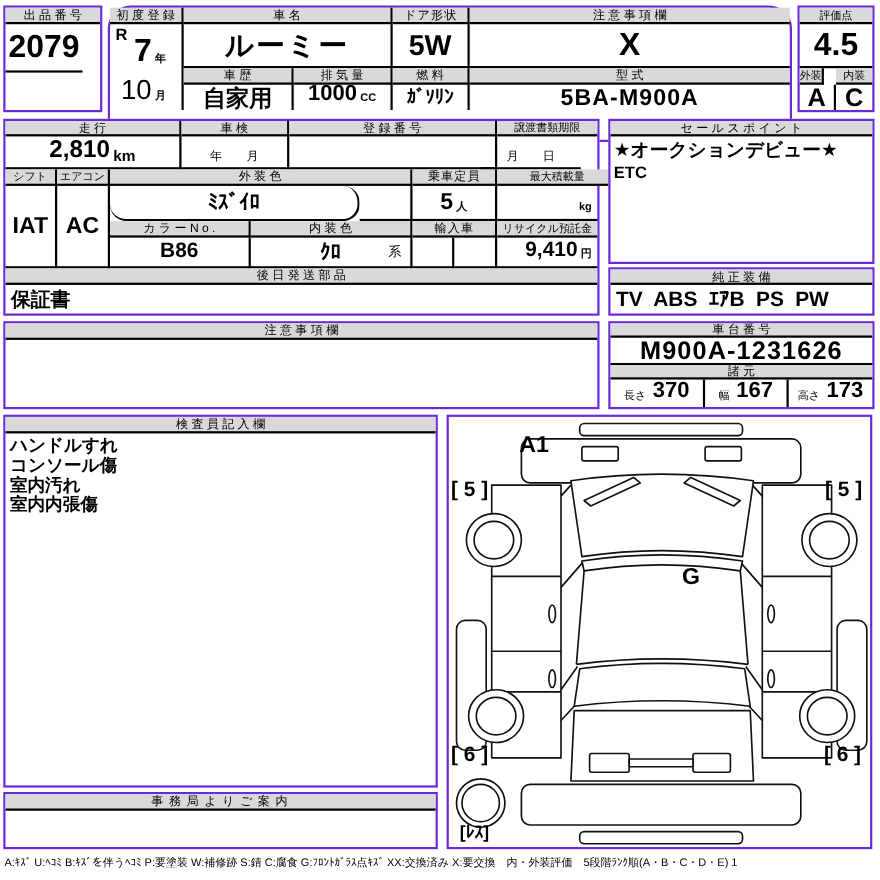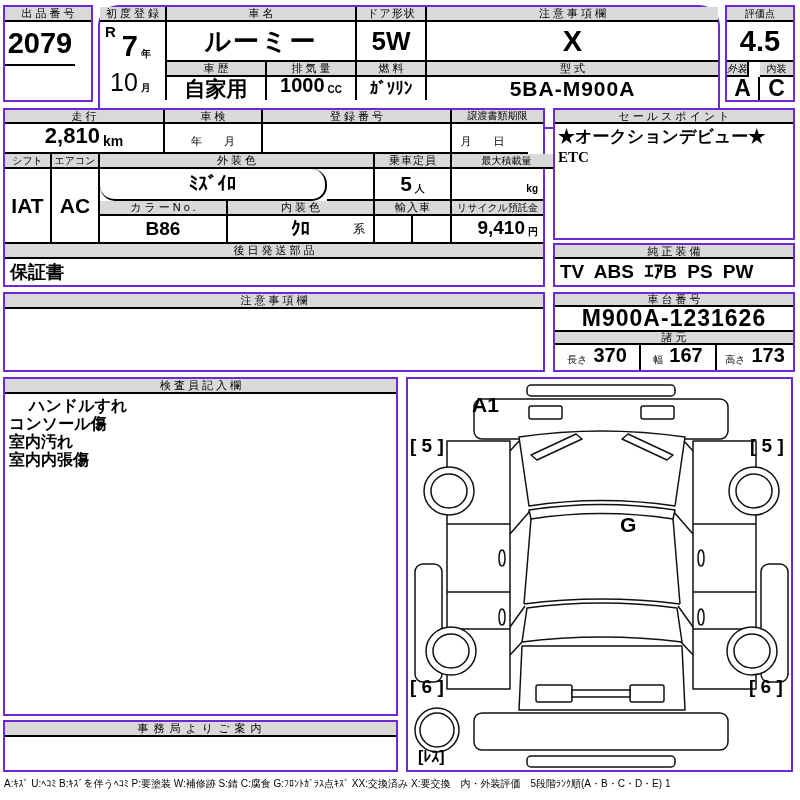--- a/index.html
+++ b/index.html
@@ -58,21 +58,21 @@
     <div class="cell val br" style="left:257px;top:70px;width:70px;height:23px;font-size:17px;">ｶﾞｿﾘﾝ</div>
     <div class="cell hdr bb" style="left:327px;top:0;width:291px;height:15px;">注意事項欄</div>
     <div class="cell val bb" style="left:327px;top:15px;width:291px;height:40px;font-size:29px;">X</div>
     <div class="cell hdr bb" style="left:327px;top:55px;width:291px;height:15px;">型式</div>
     <div class="cell val" style="left:327px;top:70px;width:291px;height:23px;font-size:21px;letter-spacing:1px;">5BA-M900A</div>
   </div>
 
   <div class="box" style="left:725px;top:5px;width:70px;height:97px;">
     <div class="cell hdr bb ls0" style="left:0;top:0;width:66px;height:15px;">評価点</div>
     <div class="cell val bb" style="left:0;top:15px;width:66px;height:40px;font-size:29px;">4.5</div>
-    <div class="cell hdr bb br ls0" style="left:0;top:55px;width:22px;height:15px;font-style:italic;">外装</div>
+    <div class="cell hdr bb br ls0" style="left:0;top:55px;width:22px;height:15px;">外装</div>
     <div class="cell hdr bb ls0" style="left:33px;top:55px;width:33px;height:15px;">内装</div>
     <div class="cell val br" style="left:0;top:70px;width:33px;height:23px;font-size:23px;">A</div>
     <div class="cell val" style="left:33px;top:70px;width:33px;height:23px;font-size:23px;">C</div>
   </div>
 
   <div class="box" style="left:3px;top:108px;width:542px;height:179px;">
     <div class="cell hdr bb br" style="left:0;top:0;width:160px;height:14px;">走行</div>
     <div class="cell valb bb br" style="left:0;top:14px;width:160px;height:30px;font-size:22px;">
       <span>2,810</span>
         <span style="font-size:14px;font-weight:bold;margin-left:3px;">km</span>
@@ -119,21 +119,21 @@
       <span>9,410</span>
         <span class="u">円</span>
     </div>
 
     <div class="cell hdr bb" style="left:0;top:134px;width:538px;height:15px;">後日発送部品</div>
     <div class="cell val left" style="left:0;top:149px;width:538px;height:26px;font-size:18px;">保証書</div>
   </div>
 
   <div class="box" style="left:553px;top:108px;width:242px;height:132px;">
     <div class="cell hdr bb" style="left:0;top:0;width:238px;height:14px;">セールスポイント</div>
-    <div class="cell" style="left:0;top:14px;width:238px;height:114px;padding:2px 3px;font-family:Liberation Serif, serif;">
+    <div class="cell" style="left:0;top:14px;width:238px;height:114px;padding:2px 3px;">
       <div style="font-size:17px;font-weight:bold;line-height:22px;">★オークションデビュー★</div>
       <div style="font-size:15px;font-weight:bold;line-height:19px;">ETC</div>
     </div>
   </div>
 
   <div class="box" style="left:553px;top:243px;width:242px;height:44px;">
     <div class="cell hdr bb" style="left:0;top:0;width:238px;height:14px;">純正装備</div>
     <div class="cell val left" style="left:0;top:14px;width:238px;height:26px;font-size:19px;word-spacing:5px;">TV ABS ｴｱB PS PW</div>
   </div>
 
@@ -156,21 +156,21 @@
     </div>
     <div class="cell valb" style="left:162px;top:51px;width:76px;height:25px;">
       <span style="font-size:10px;font-weight:normal;margin-right:6px;">高さ</span>
       <span style="font-size:20px;">173</span>
     </div>
   </div>
 
   <div class="box" style="left:3px;top:377px;width:395px;height:339px;">
     <div class="cell hdr bb" style="left:0;top:0;width:391px;height:15px;">検査員記入欄</div>
     <div class="cell" style="left:0;top:15px;width:391px;height:320px;padding:3px 4px;">
-      <div style="font-size:16px;font-weight:bold;line-height:18px;margin-left:20px;">ハンドルすれ</div>
+      <div style="font-size:16px;font-weight:bold;line-height:18px;">ハンドルすれ</div>
       <div style="font-size:16px;font-weight:bold;line-height:18px;">コンソール傷</div>
       <div style="font-size:16px;font-weight:bold;line-height:18px;">室内汚れ</div>
       <div style="font-size:16px;font-weight:bold;line-height:18px;">室内内張傷</div>
     </div>
   </div>
 
   <div class="box" style="left:3px;top:720px;width:395px;height:52px;">
     <div class="cell hdr bb" style="left:0;top:0;width:391px;height:15px;letter-spacing:5px;">事務局よりご案内</div>
     <div class="cell" style="left:0;top:15px;width:391px;height:33px;"></div>
   </div>

